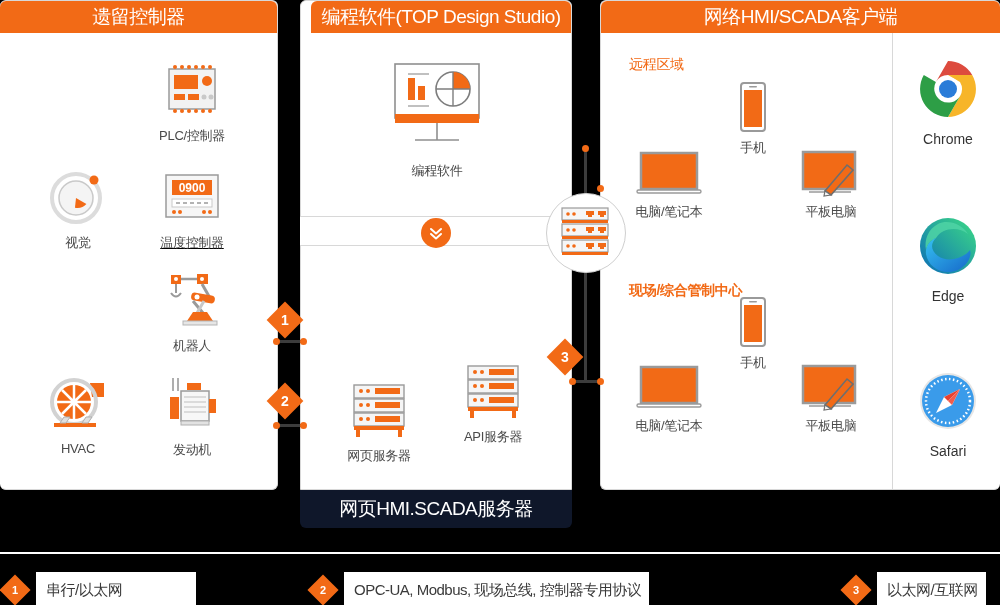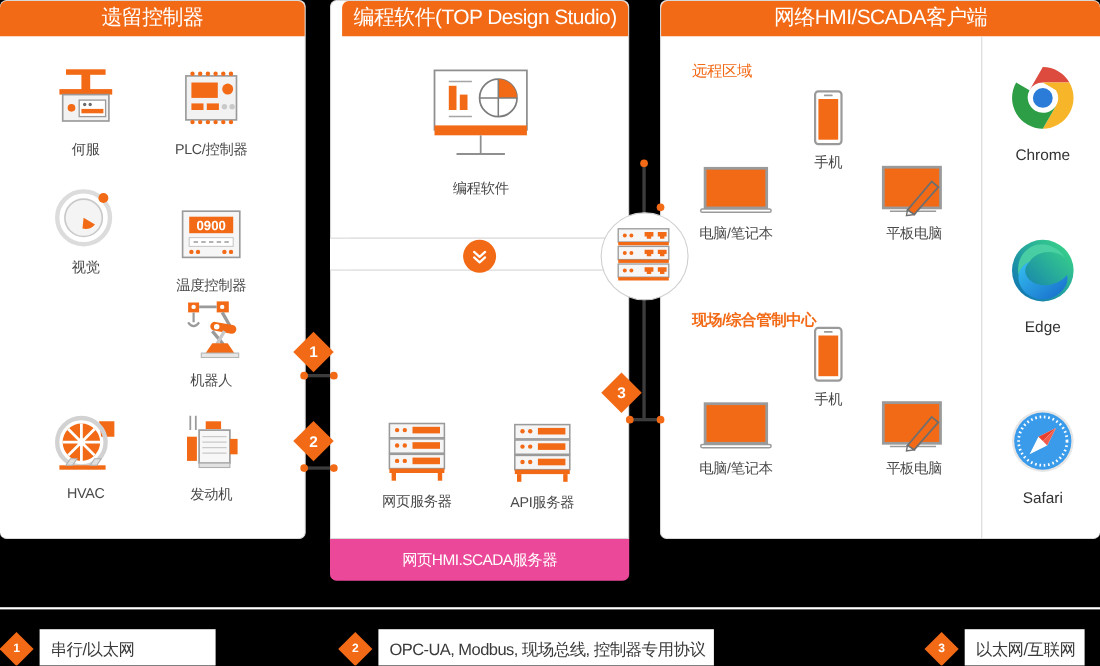--- a/index.html
+++ b/index.html
@@ -25,23 +25,23 @@
     font-size: 19px;
     text-align: center;
     line-height: 32px;
     height: 32px;
     white-space: nowrap;
     overflow: hidden;
     letter-spacing: -0.5px;
   }
   .panel-footer {
     position: absolute;
-    background: #ec4899;
+    background: #0f172a;
     color: #ffffff;
-    font-size: 14px;
+    font-size: 19px;
     text-align: center;
     line-height: 38px;
     height: 38px;
     border-radius: 0 0 6px 6px;
     white-space: nowrap;
     letter-spacing: -0.5px;
   }
 
   
   #panel-legacy   { left: 0px;   top: 0px;  width: 278px; height: 490px; border-radius: 6px 6px 6px 6px; border-left: none; }
@@ -169,36 +169,20 @@
   #legend-3 { left: 845px; top: 572px; }
 </style>
 </head>
 <body>
 
 <div id="root">
 
   <div class="panel" id="panel-legacy">
     <div class="panel-header">遗留控制器</div>
 
-    <div class="cell" style="left:18px; top:58px;">
-      <div class="ico">
-        <svg width="64" height="58" viewBox="0 0 64 58">
-          <rect x="28" y="4" width="8" height="18" fill="#f26a16"></rect>
-          <rect x="14" y="2" width="36" height="5" fill="#f26a16"></rect>
-          <rect x="8" y="20" width="48" height="5" fill="#f26a16"></rect>
-          <rect x="11" y="25" width="42" height="24" fill="#f2f2f2" stroke="#9a9a9a" stroke-width="1.5"></rect>
-          <circle cx="19" cy="37" r="3.5" fill="#f26a16"></circle>
-          <rect x="26" y="30" width="24" height="15" fill="#fff" stroke="#9a9a9a" stroke-width="1.2"></rect>
-          <circle cx="31" cy="34" r="1.5" fill="#6a6a6a"></circle>
-            <circle cx="36" cy="34" r="1.5" fill="#6a6a6a"></circle>
-          <rect x="28" y="38" width="20" height="4" fill="#f26a16"></rect>
-        </svg>
-      </div>
-      <div class="label">何服</div>
-    </div>
 
     <div class="cell" style="left:132px; top:58px;">
       <div class="ico">
         <svg width="62" height="58" viewBox="0 0 62 58">
           <rect x="8" y="8" width="46" height="40" fill="#f2f2f2" stroke="#9a9a9a" stroke-width="1.5"></rect>
           <g fill="#f26a16">
               <circle cx="14" cy="6" r="2"></circle>
               <circle cx="21" cy="6" r="2"></circle>
               <circle cx="28" cy="6" r="2"></circle>
               <circle cx="35" cy="6" r="2"></circle>
@@ -229,21 +213,21 @@
         <svg width="60" height="58" viewBox="0 0 60 58">
           <circle cx="28" cy="30" r="24" fill="none" stroke="#dcdcdc" stroke-width="4"></circle>
           <circle cx="28" cy="30" r="17" fill="#f4f4f4" stroke="#c9c9c9" stroke-width="1.5"></circle>
           <path d="M28 30 L28 18 A12 12 0 0 1 37 26 Z" fill="#f26a16" transform="rotate(120 28 30)"></path>
           <circle cx="46" cy="12" r="4.5" fill="#f26a16"></circle>
         </svg>
       </div>
       <div class="label">视觉</div>
     </div>
 
-    <div class="cell" style="left:132px; top:182px;">
+    <div class="cell" style="left:132px; top:165px;text-decoration:underline;">
       <div class="ico">
         <svg width="62" height="52" viewBox="0 0 62 52">
           <rect x="5" y="4" width="52" height="42" fill="#f6f6f6" stroke="#9a9a9a" stroke-width="1.5"></rect>
           <rect x="11" y="9" width="40" height="15" fill="#f26a16"></rect>
           <text x="31" y="21" font-family="Liberation Sans, sans-serif" font-size="12" font-weight="bold" fill="#fff" text-anchor="middle">0900</text>
           <rect x="11" y="28" width="40" height="8" fill="#fff" stroke="#c9c9c9" stroke-width="1"></rect>
           <line x1="15" y1="32" x2="47" y2="32" stroke="#9a9a9a" stroke-width="1.4" stroke-dasharray="4 3"></line>
           <g fill="#f26a16">
               <circle cx="13" cy="41" r="2"></circle>
               <circle cx="19" cy="41" r="2"></circle>
@@ -367,21 +351,21 @@
             <rect x="27" y="35" width="25" height="6" fill="#f26a16"></rect>
           </g>
           <rect x="6" y="45" width="50" height="4" fill="#f26a16"></rect>
           <rect x="8" y="49" width="4" height="7" fill="#f26a16"></rect>
           <rect x="50" y="49" width="4" height="7" fill="#f26a16"></rect>
         </svg>
       </div>
       <div class="label">网页服务器</div>
     </div>
 
-    <div class="cell" style="left:132px; top:379px; width:120px;">
+    <div class="cell" style="left:132px; top:359px; width:120px;">
       <div class="ico">
         <svg width="62" height="58" viewBox="0 0 62 58">
           <g>
             <rect x="6" y="4" width="50" height="13" fill="#f5f5f5" stroke="#9a9a9a" stroke-width="1.4"></rect>
             <circle cx="13" cy="10" r="2" fill="#f26a16"></circle>
               <circle cx="20" cy="10" r="2" fill="#f26a16"></circle>
             <rect x="27" y="7" width="25" height="6" fill="#f26a16"></rect>
             <rect x="6" y="18" width="50" height="13" fill="#f5f5f5" stroke="#9a9a9a" stroke-width="1.4"></rect>
             <circle cx="13" cy="24" r="2" fill="#f26a16"></circle>
               <circle cx="20" cy="24" r="2" fill="#f26a16"></circle>

